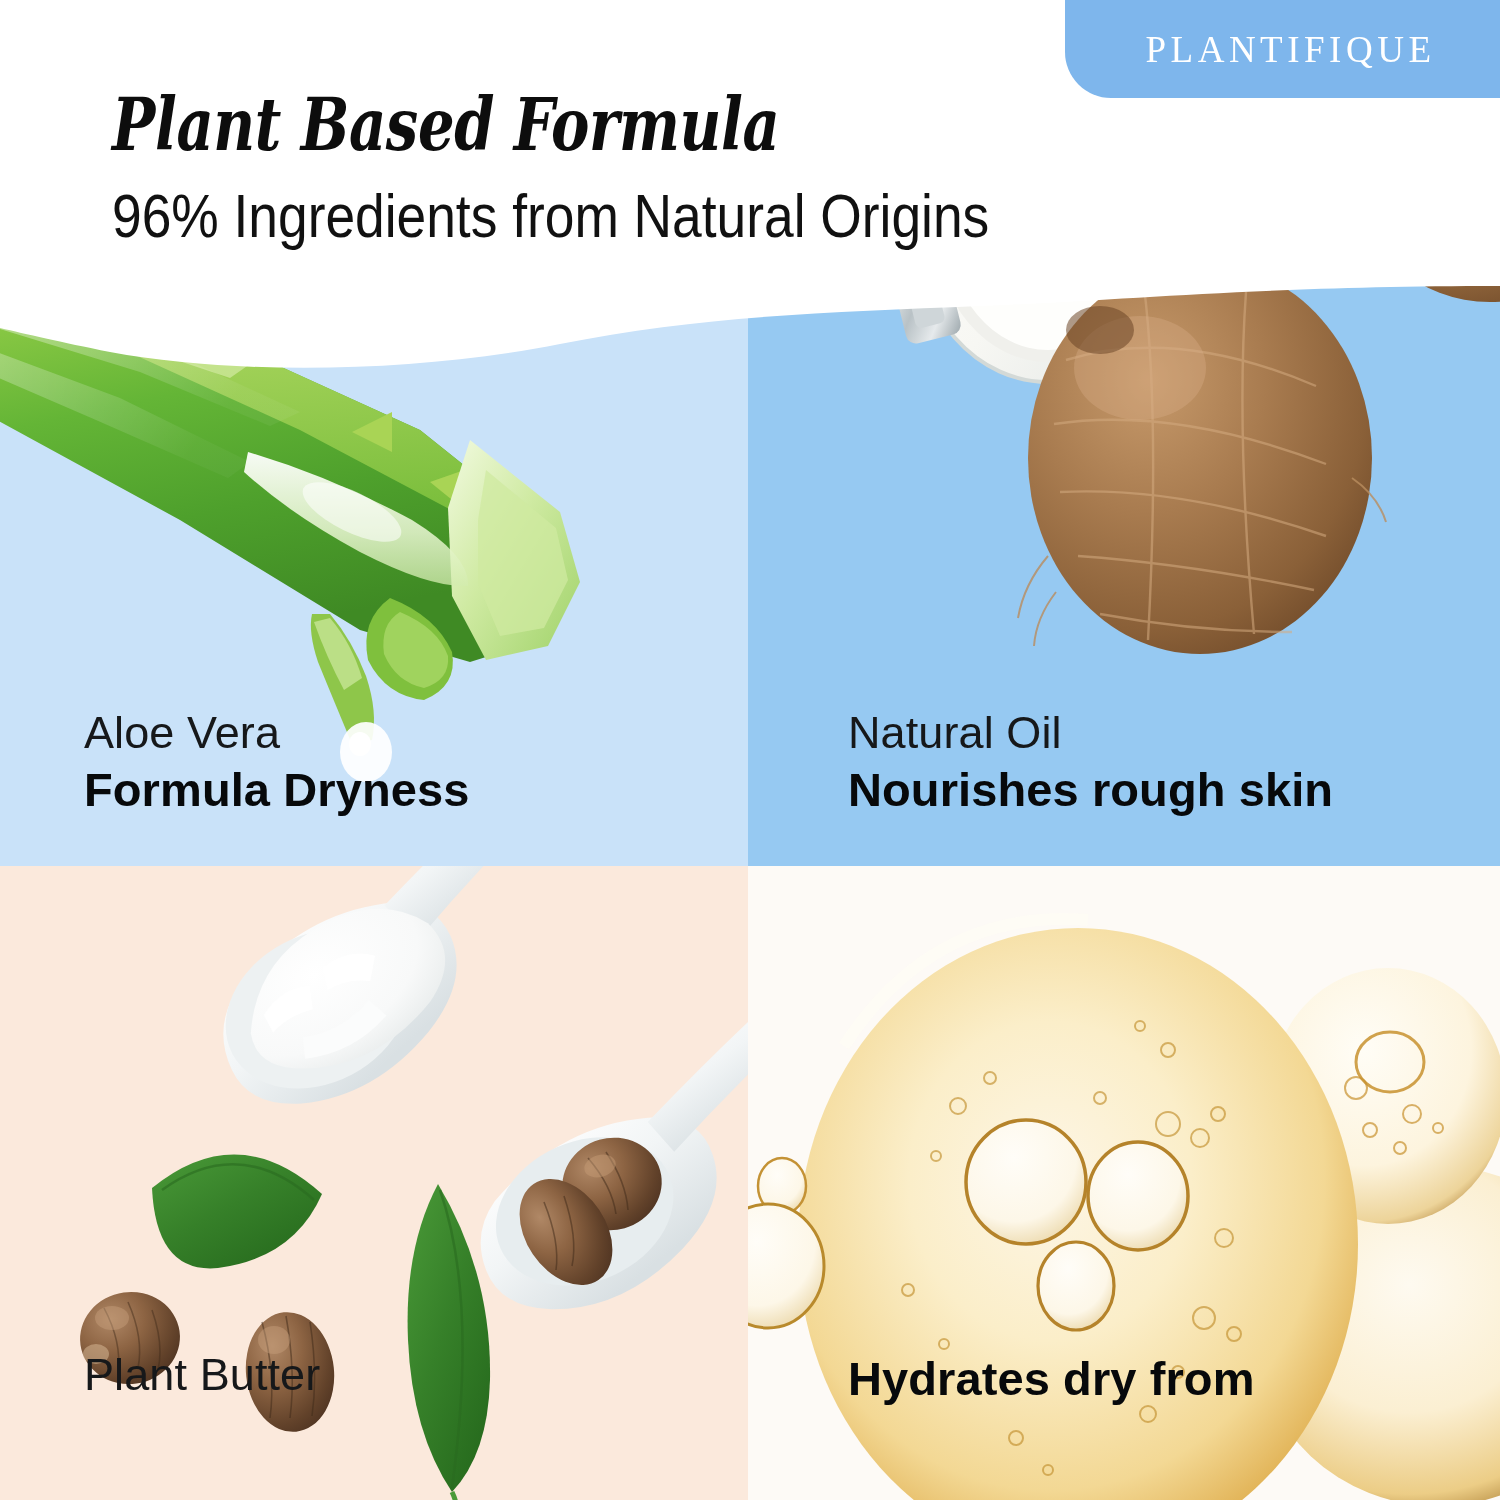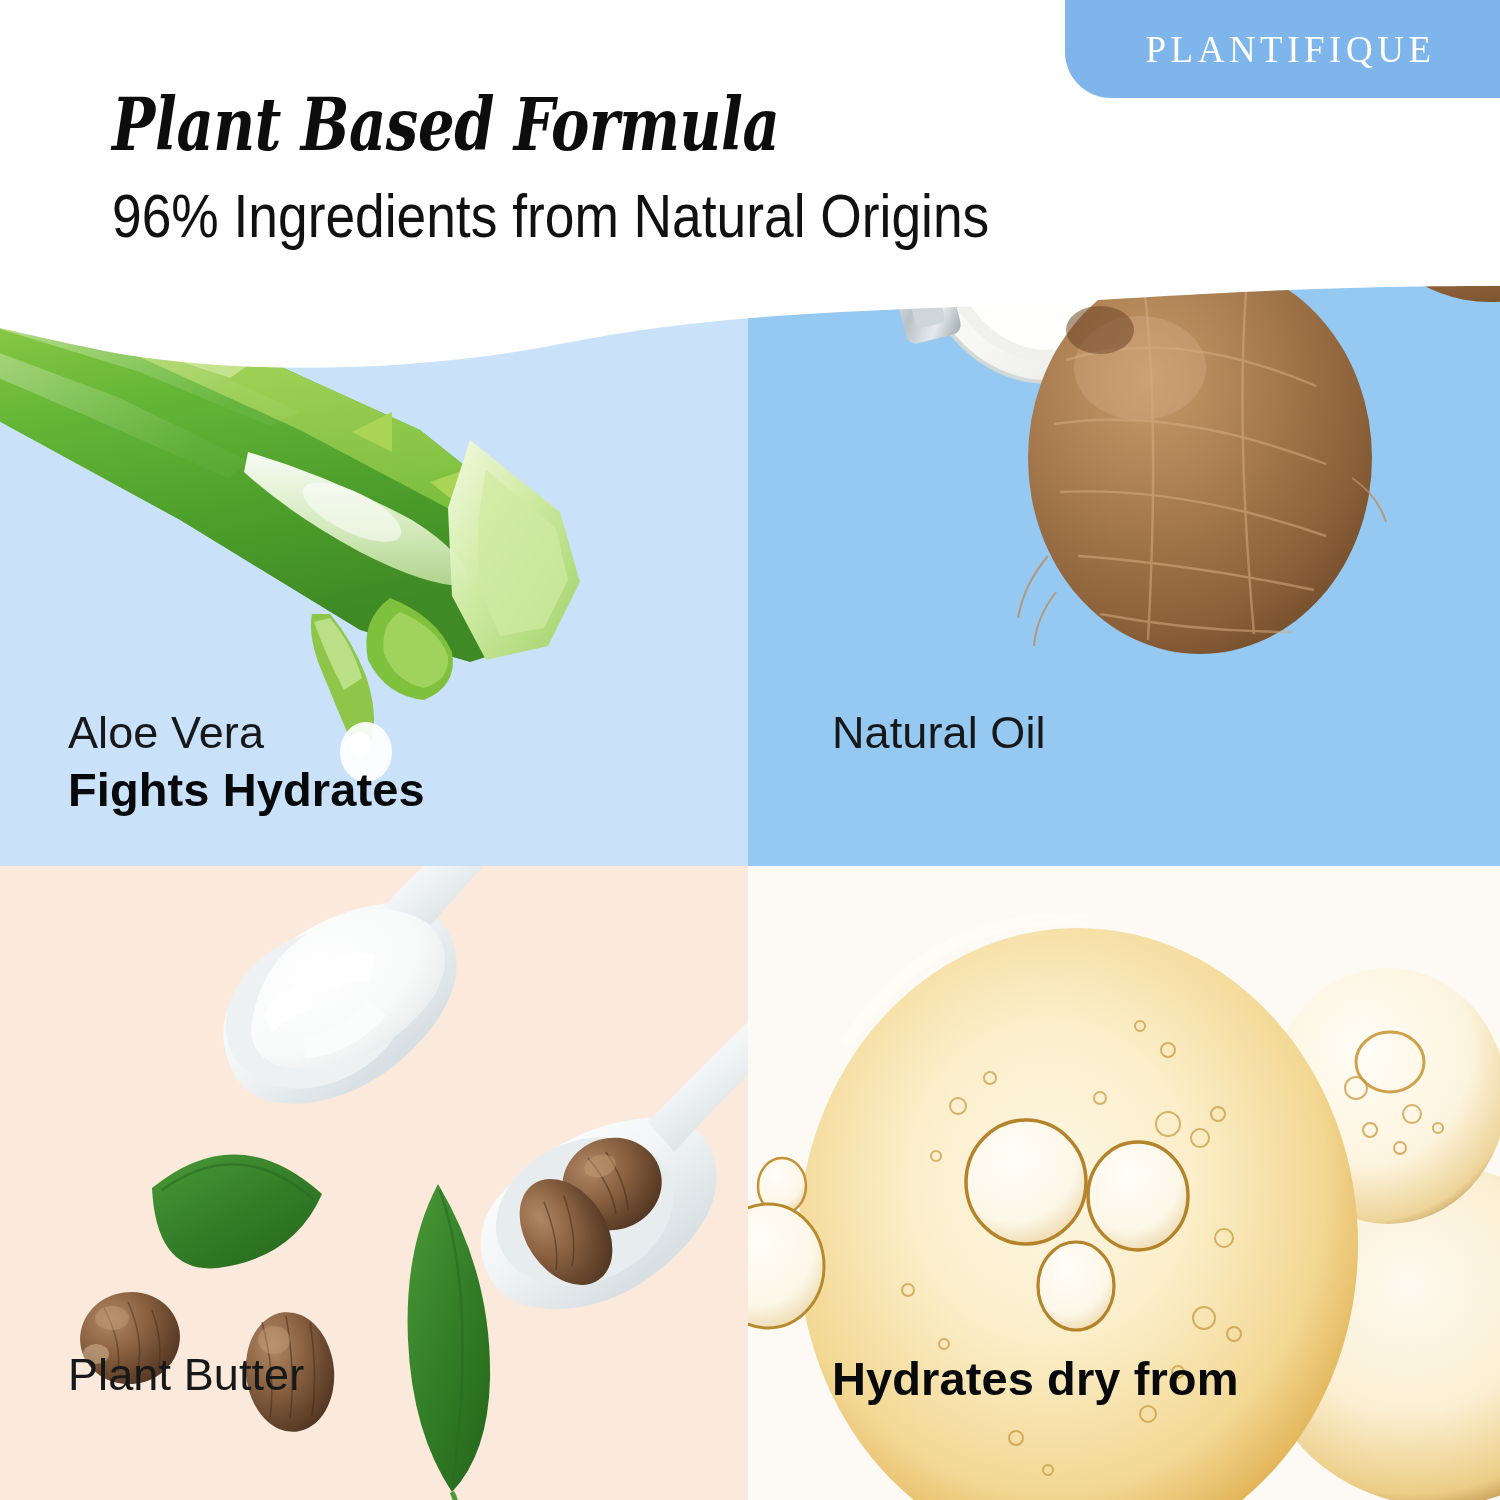--- a/index.html
+++ b/index.html
@@ -61,21 +61,21 @@
     font-size:62px;
     line-height:1.05;
     color:#111111;
     margin-top:22px;
     transform:scaleX(0.86);
     transform-origin:left top;
     white-space:nowrap;
   }
 
   
-  .caption { position:absolute; z-index:9; }
+  .caption { position:absolute; z-index:9;margin-left:16px; }
   .cap-name {
     font-size:45px; font-weight:400; color:#16181a;
     line-height:1.18; letter-spacing:0.1px; white-space:nowrap;
   }
   .cap-benefit {
     font-size:47px; font-weight:700; color:#07090b;
     line-height:1.2; letter-spacing:0.1px; white-space:nowrap; margin-top:3px;
   }
   .cap-tl { left:68px;  top:706px; }
   .cap-tr { left:832px; top:706px; }
@@ -465,25 +465,26 @@
     <span class="brand-text">PLANTIFIQUE</span>
   </div>
 
   <div class="headline-wrap">
     <div class="headline">Plant Based Formula</div>
     <div class="subheadline">96% Ingredients from Natural Origins</div>
   </div>
 
   <div class="caption cap-tl">
     <div class="cap-name">Aloe Vera</div>
-    <div class="cap-benefit">Fights Hydrates</div>
+    <div class="cap-benefit">Formula Dryness</div>
   </div>
 
   <div class="caption cap-tr">
     <div class="cap-name">Natural Oil</div>
+    <div class="cap-benefit">Nourishes rough skin</div>
   </div>
 
   <div class="caption cap-bl">
     <div class="cap-name">Plant Butter</div>
   </div>
 
   <div class="caption cap-br">
     <div class="cap-benefit">Hydrates dry from</div>
   </div>
 

